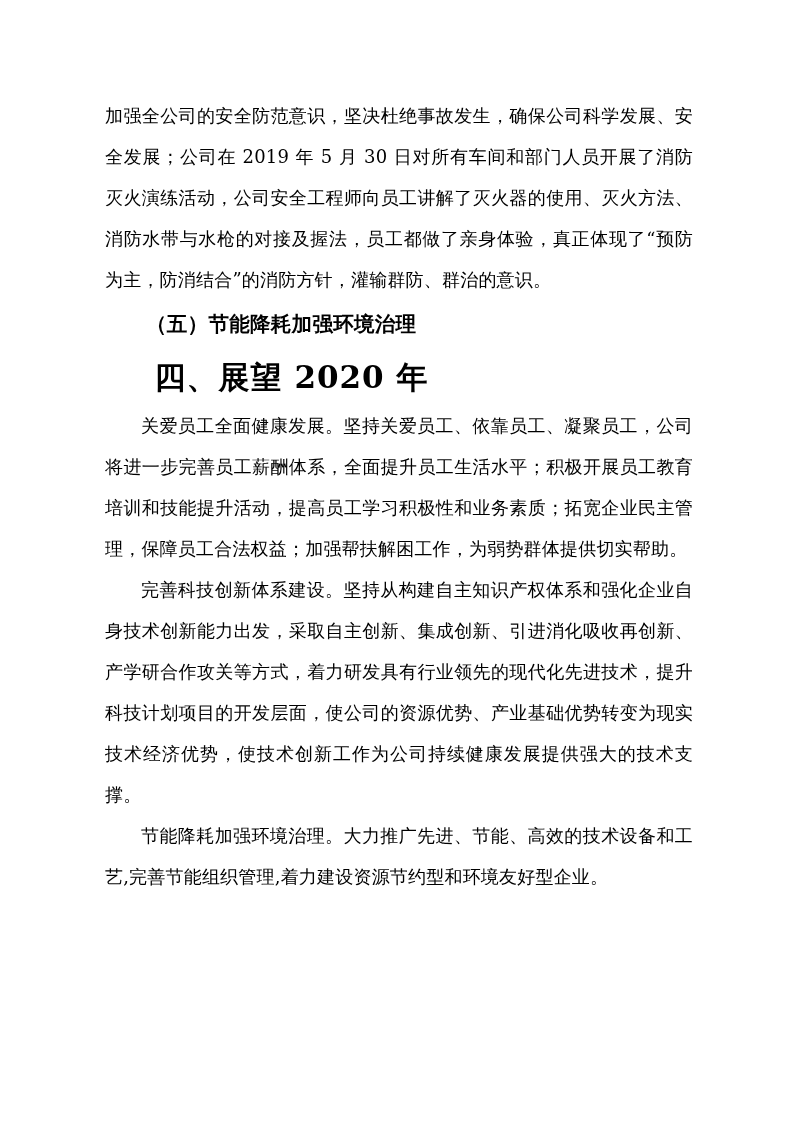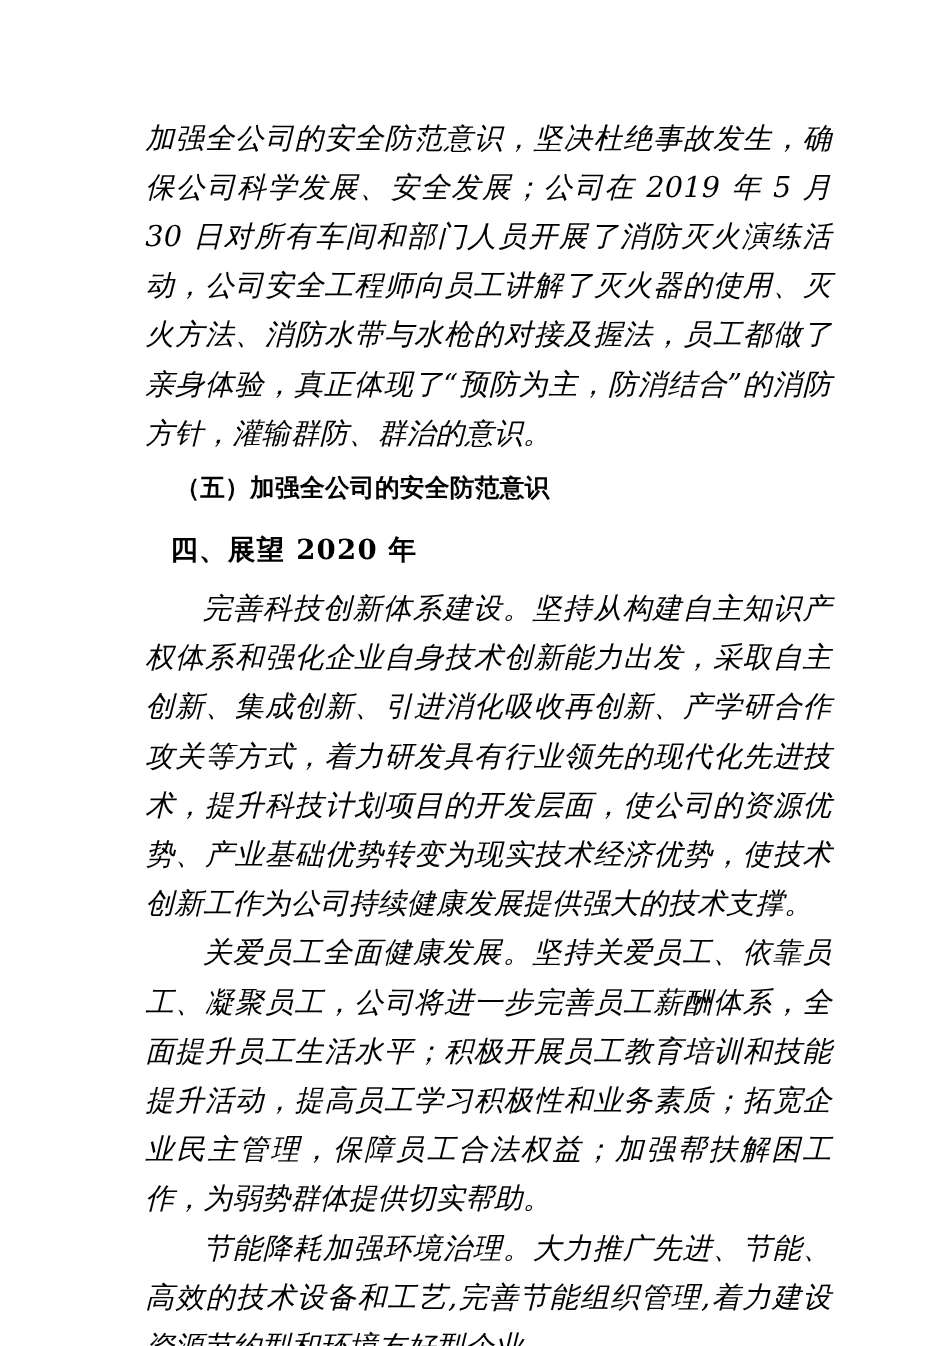--- a/index.html
+++ b/index.html
@@ -18,69 +18,68 @@
     width: 793px;
     height: 1122px;
     box-sizing: border-box;
     padding: 95px 100px 60px 105px;
     background: #ffffff;
   }
   .doc-body {
     width: 100%;
   }
   p.para {
-    margin: 0 0 0 16px;
-    font-size: 24px;
+    margin: 0 0 0 0;
+    font-size: 18px;
     line-height: 41px;
     text-align: justify;
     text-justify: inter-ideograph;
     letter-spacing: 0.2px;
-    font-style: italic;
   }
   p.indent {
     text-indent: 2em;
   }
   h3.sub-heading {
     margin: 0;
     font-size: 20.5px;
     line-height: 41px;
     font-weight: bold;
     text-indent: 2em;
     letter-spacing: 0.3px;
   }
   h2.section-heading {
     margin: 0;
-    font-size: 23px;
+    font-size: 31px;
     line-height: 48px;
     font-weight: bold;
     text-indent: 1.6em;
     letter-spacing: 1px;
   }
   .spacer-sm { height: 4px; }
   .spacer-md { height: 8px; }
 </style>
 </head>
 <body>
 
 <div class="page">
   <div class="doc-body">
 
     <p class="para">加强全公司的安全防范意识，坚决杜绝事故发生，确保公司科学发展、安全发展；公司在 2019 年 5 月 30 日对所有车间和部门人员开展了消防灭火演练活动，公司安全工程师向员工讲解了灭火器的使用、灭火方法、消防水带与水枪的对接及握法，员工都做了亲身体验，真正体现了“预防为主，防消结合”的消防方针，灌输群防、群治的意识。</p>
 
     <div class="spacer-sm"></div>
 
-    <h3 class="sub-heading">（五）加强全公司的安全防范意识</h3>
+    <h3 class="sub-heading">（五）节能降耗加强环境治理</h3>
 
 
     <div class="spacer-md"></div>
 
     <h2 class="section-heading">四、展望 2020 年</h2>
 
     <div class="spacer-sm"></div>
 
+    <p class="para indent">关爱员工全面健康发展。坚持关爱员工、依靠员工、凝聚员工，公司将进一步完善员工薪酬体系，全面提升员工生活水平；积极开展员工教育培训和技能提升活动，提高员工学习积极性和业务素质；拓宽企业民主管理，保障员工合法权益；加强帮扶解困工作，为弱势群体提供切实帮助。</p>
+
     <p class="para indent">完善科技创新体系建设。坚持从构建自主知识产权体系和强化企业自身技术创新能力出发，采取自主创新、集成创新、引进消化吸收再创新、产学研合作攻关等方式，着力研发具有行业领先的现代化先进技术，提升科技计划项目的开发层面，使公司的资源优势、产业基础优势转变为现实技术经济优势，使技术创新工作为公司持续健康发展提供强大的技术支撑。</p>
-
-    <p class="para indent">关爱员工全面健康发展。坚持关爱员工、依靠员工、凝聚员工，公司将进一步完善员工薪酬体系，全面提升员工生活水平；积极开展员工教育培训和技能提升活动，提高员工学习积极性和业务素质；拓宽企业民主管理，保障员工合法权益；加强帮扶解困工作，为弱势群体提供切实帮助。</p>
 
     <p class="para indent">节能降耗加强环境治理。大力推广先进、节能、高效的技术设备和工艺,完善节能组织管理,着力建设资源节约型和环境友好型企业。</p>
 
   </div>
 </div>
 
 </body></html>

